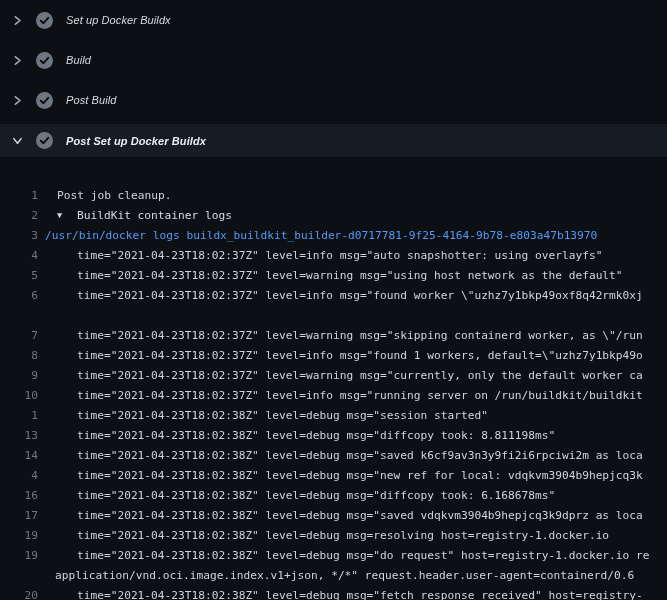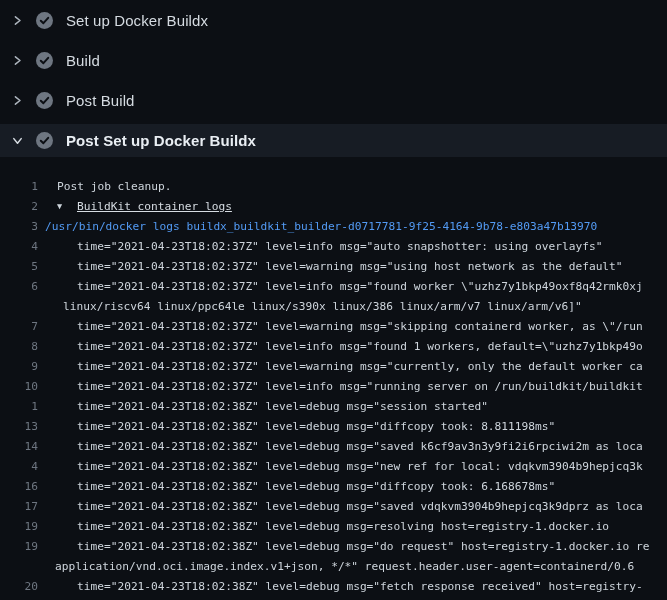--- a/index.html
+++ b/index.html
@@ -9,49 +9,49 @@
     font-family:"Liberation Sans",sans-serif;
     -webkit-font-smoothing:antialiased;
   }
   
   .steps{width:667px;}
   .step-row{
     height:40px;display:flex;align-items:center;
     padding-left:12px;box-sizing:border-box;cursor:pointer;
   }
   .step-row.expanded{
-    height:33px;margin-top:4px;margin-bottom:8px;
+    height:33px;margin-top:4px;margin-bottom:17px;
     background:#171c24;
   }
   .chev{width:11px;height:11px;display:flex;align-items:center;justify-content:center;flex:0 0 11px;}
   .chev svg{display:block;}
   .check{margin-left:13px;flex:0 0 17px;width:17px;height:17px;}
   .check svg{display:block;}
   .step-label{
-    margin-left:13px;font-size:15px;color:#d5dbe1;font-weight:500;letter-spacing:.1px;
+    margin-left:13px;font-size:11px;color:#d5dbe1;font-weight:500;letter-spacing:.1px;font-style:italic;
   }
   .step-row.expanded .step-label{color:#e9eef3;font-weight:600;}
   
   .log{
     padding-top:12px;
     font-family:"DejaVu Sans Mono","Liberation Mono",monospace;
     font-size:11.2px;line-height:20px;color:#ced5dc;
   }
   .log-row{display:flex;height:20px;}
   .ln{
     flex:0 0 38px;width:38px;text-align:right;color:#6e7681;
     user-select:none;cursor:pointer;
   }
   .lt{white-space:pre;}
   .lt.d0{padding-left:19px;}
   .lt.d1{padding-left:39px;}
   .lt.wrap-6{padding-left:25px;}
   .lt.wrap-19{padding-left:17px;}
   .lt.command{color:#539bf5;padding-left:7px;}
-  .lt.group{cursor:pointer;color:#d6dce2;text-decoration:underline;}
+  .lt.group{cursor:pointer;color:#d6dce2;}
   .caret{
     display:inline-block;width:20px;font-size:8.5px;color:#ced5dc;
     transform:translateY(-1px);
   }
 </style>
 </head>
 <body>
 
 <div class="steps">
 
@@ -137,21 +137,20 @@
     <div class="log-row">
       <span class="ln">5</span>
       <span class="lt d1">time="2021-04-23T18:02:37Z" level=warning msg="using host network as the default"</span>
     </div>
     <div class="log-row">
       <span class="ln">6</span>
       <span class="lt d1">time="2021-04-23T18:02:37Z" level=info msg="found worker \"uzhz7y1bkp49oxf8q42rmk0xj</span>
     </div>
     <div class="log-row">
       <span class="ln"></span>
-      <span class="lt wrap-6">linux/riscv64 linux/ppc64le linux/s390x linux/386 linux/arm/v7 linux/arm/v6]"</span>
     </div>
     <div class="log-row">
       <span class="ln">7</span>
       <span class="lt d1">time="2021-04-23T18:02:37Z" level=warning msg="skipping containerd worker, as \"/run</span>
     </div>
     <div class="log-row">
       <span class="ln">8</span>
       <span class="lt d1">time="2021-04-23T18:02:37Z" level=info msg="found 1 workers, default=\"uzhz7y1bkp49o</span>
     </div>
     <div class="log-row">

